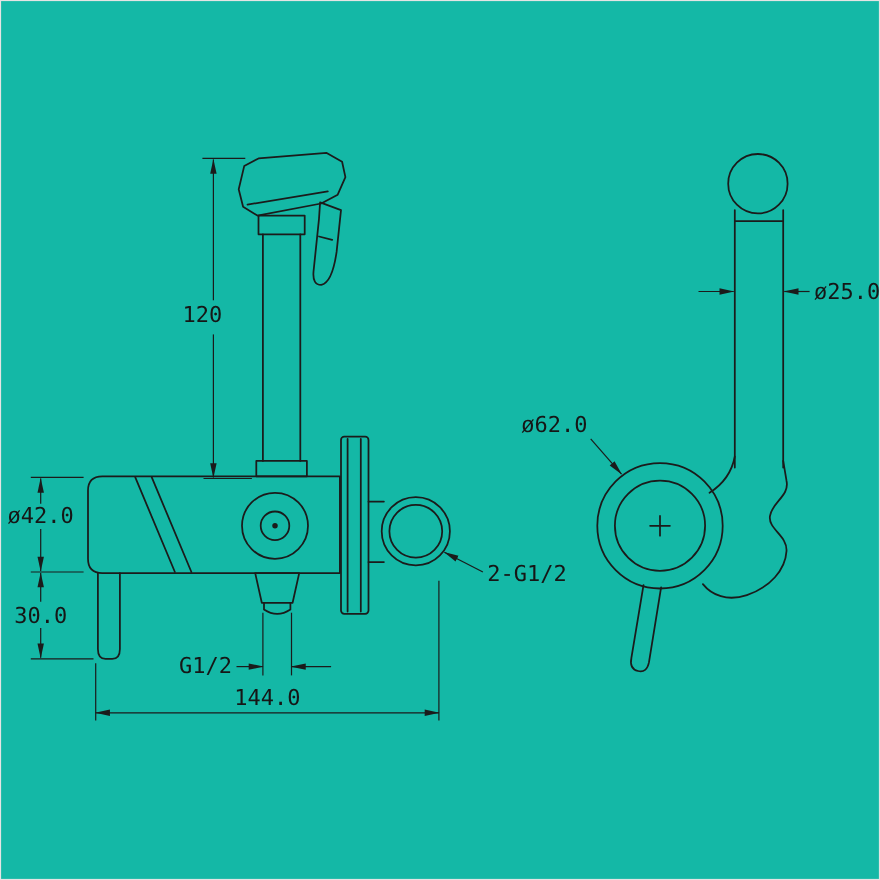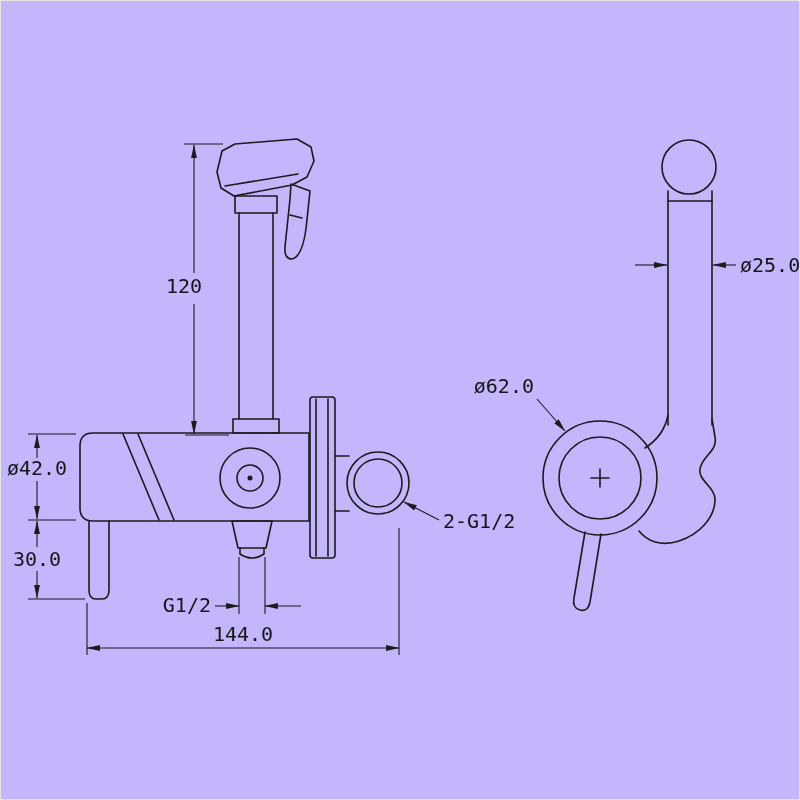--- a/index.html
+++ b/index.html
@@ -1,18 +1,18 @@
 <!DOCTYPE html>
 <html><head>
 <meta charset="utf-8">
 <style>
   html,body{margin:0;padding:0;background:#ffffff;}
   .frame{
     width:798px;height:798px;border:1px solid #e4e4e4;
-    background:#c4b5fd;position:relative;overflow:hidden;
+    background:#14b8a6;position:relative;overflow:hidden;
   }
   svg{display:block;}
   .part line,.part path,.part rect,.part circle{
     stroke:#1b1b1b;stroke-width:1.6;fill:none;
     stroke-linecap:round;stroke-linejoin:round;
   }
   .part .fill{fill:#1b1b1b;stroke:none;}
   .dim line,.dim path{
     stroke:#1b1b1b;stroke-width:1.1;fill:none;stroke-linecap:butt;
   }

